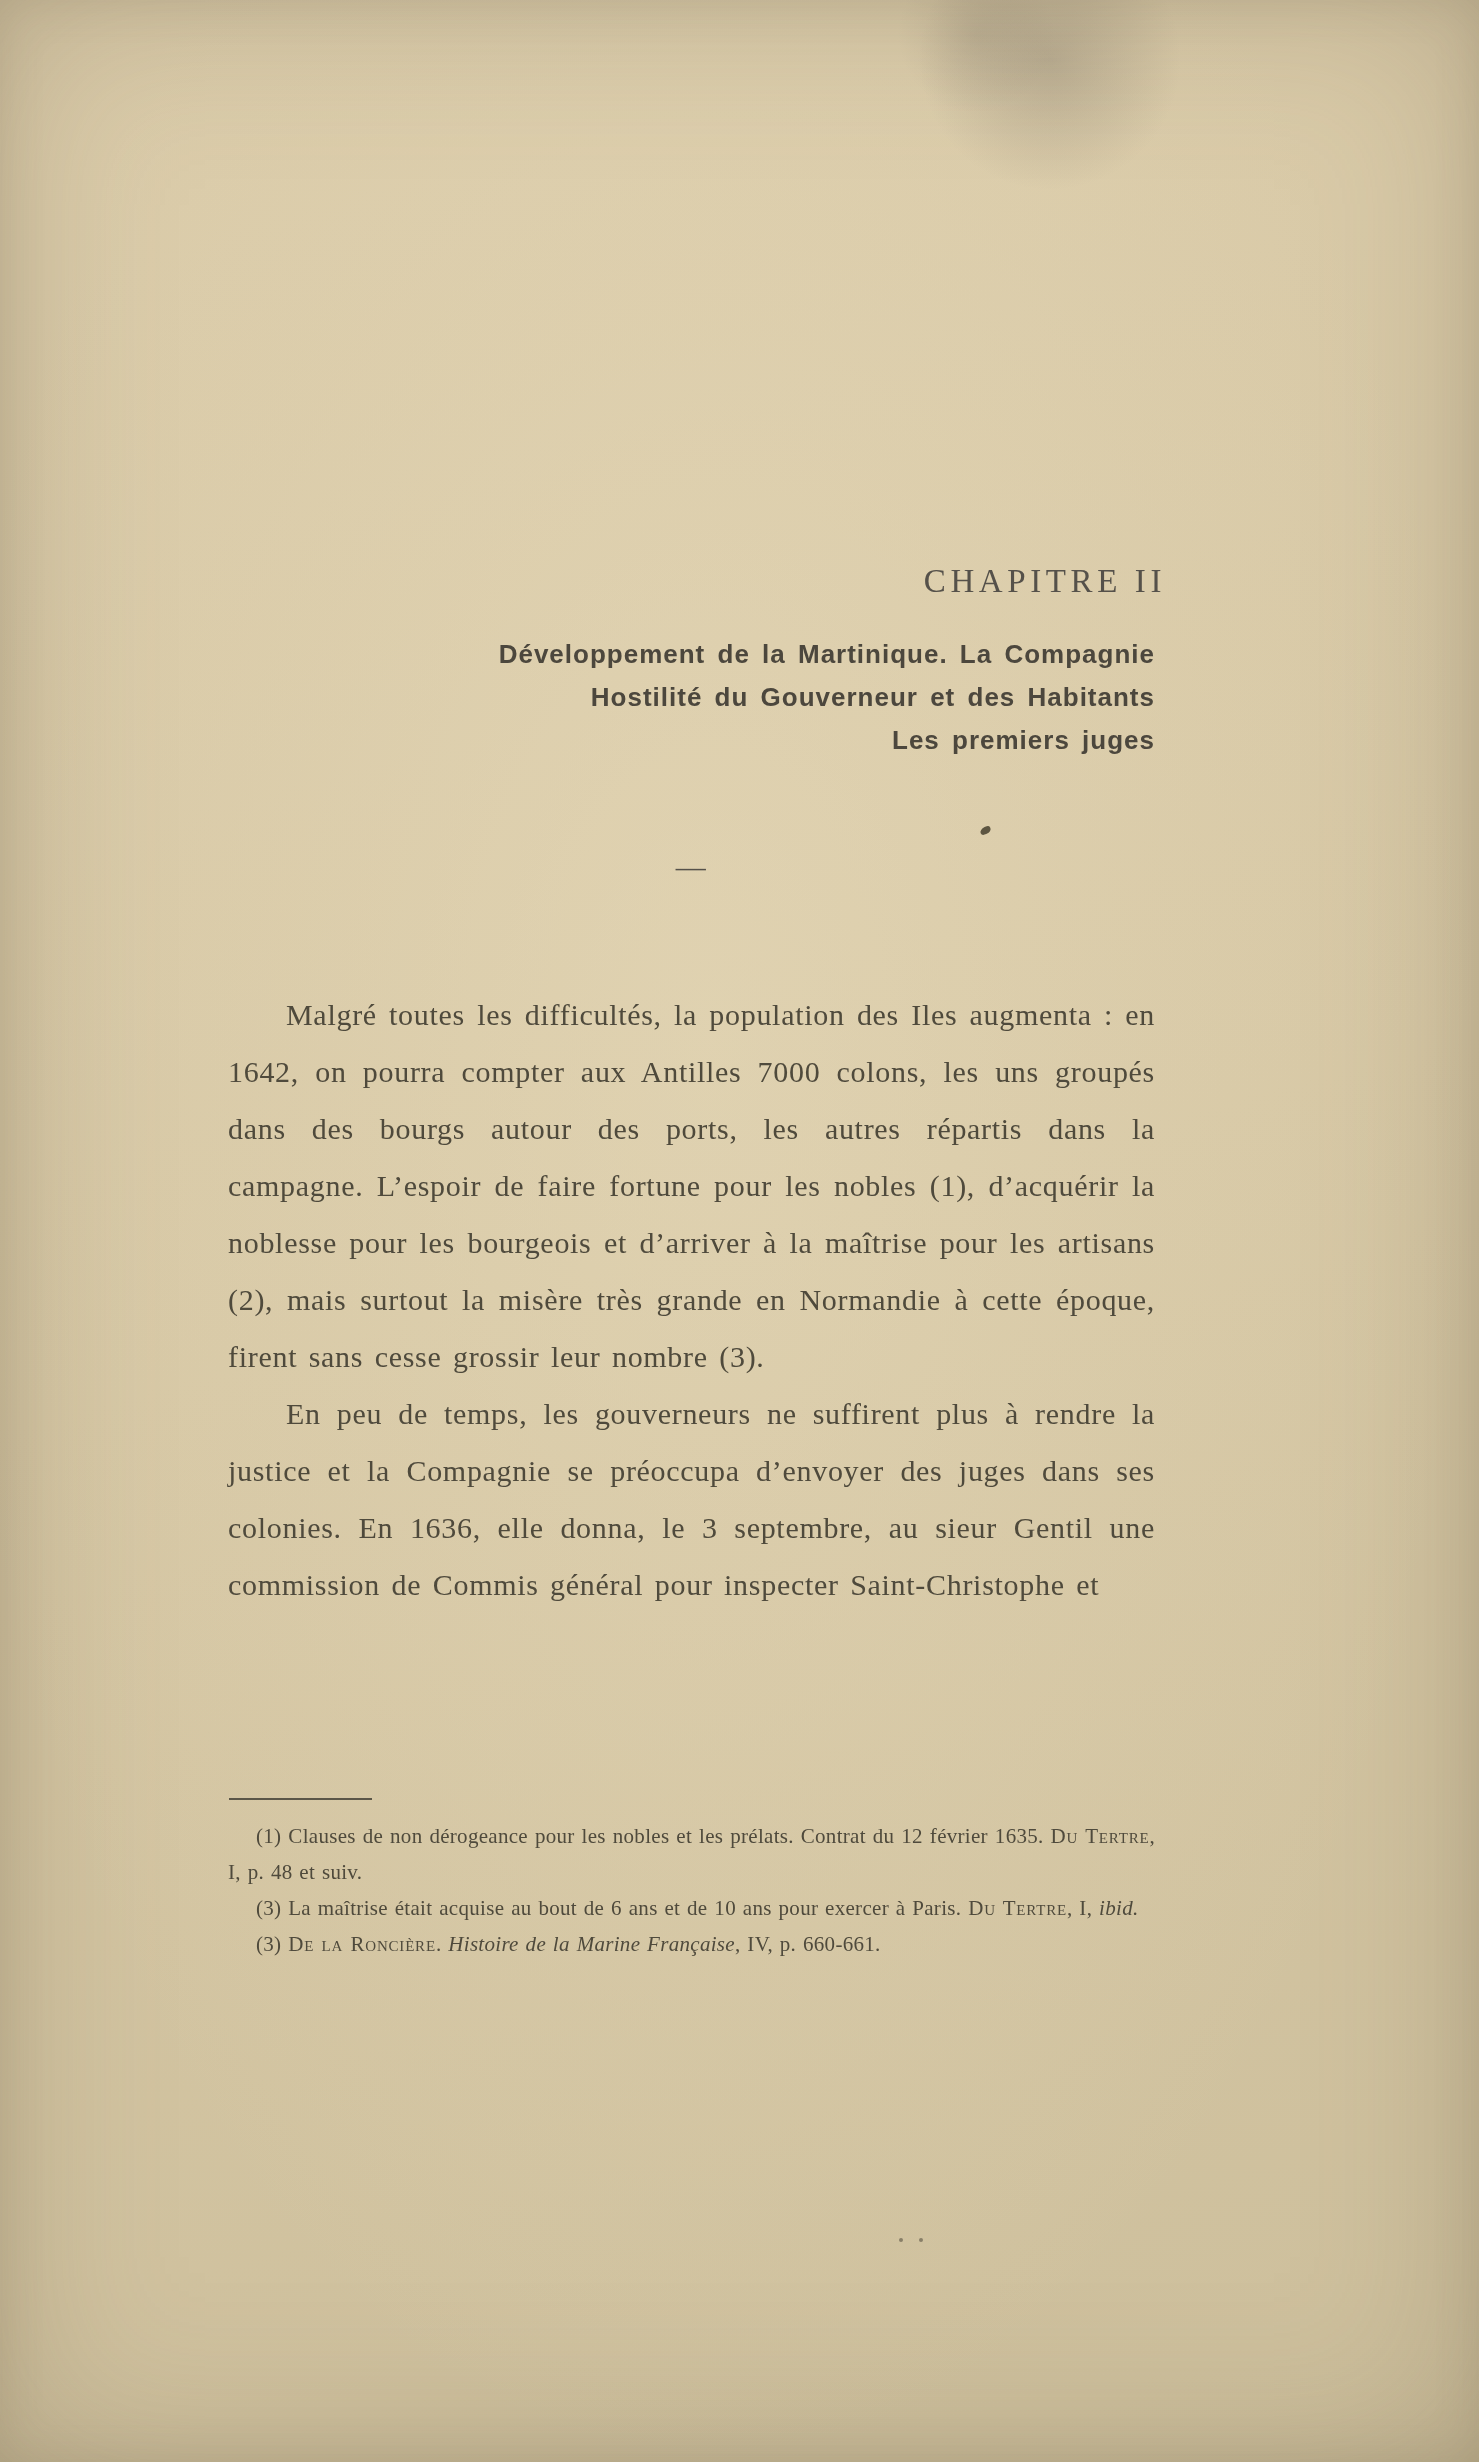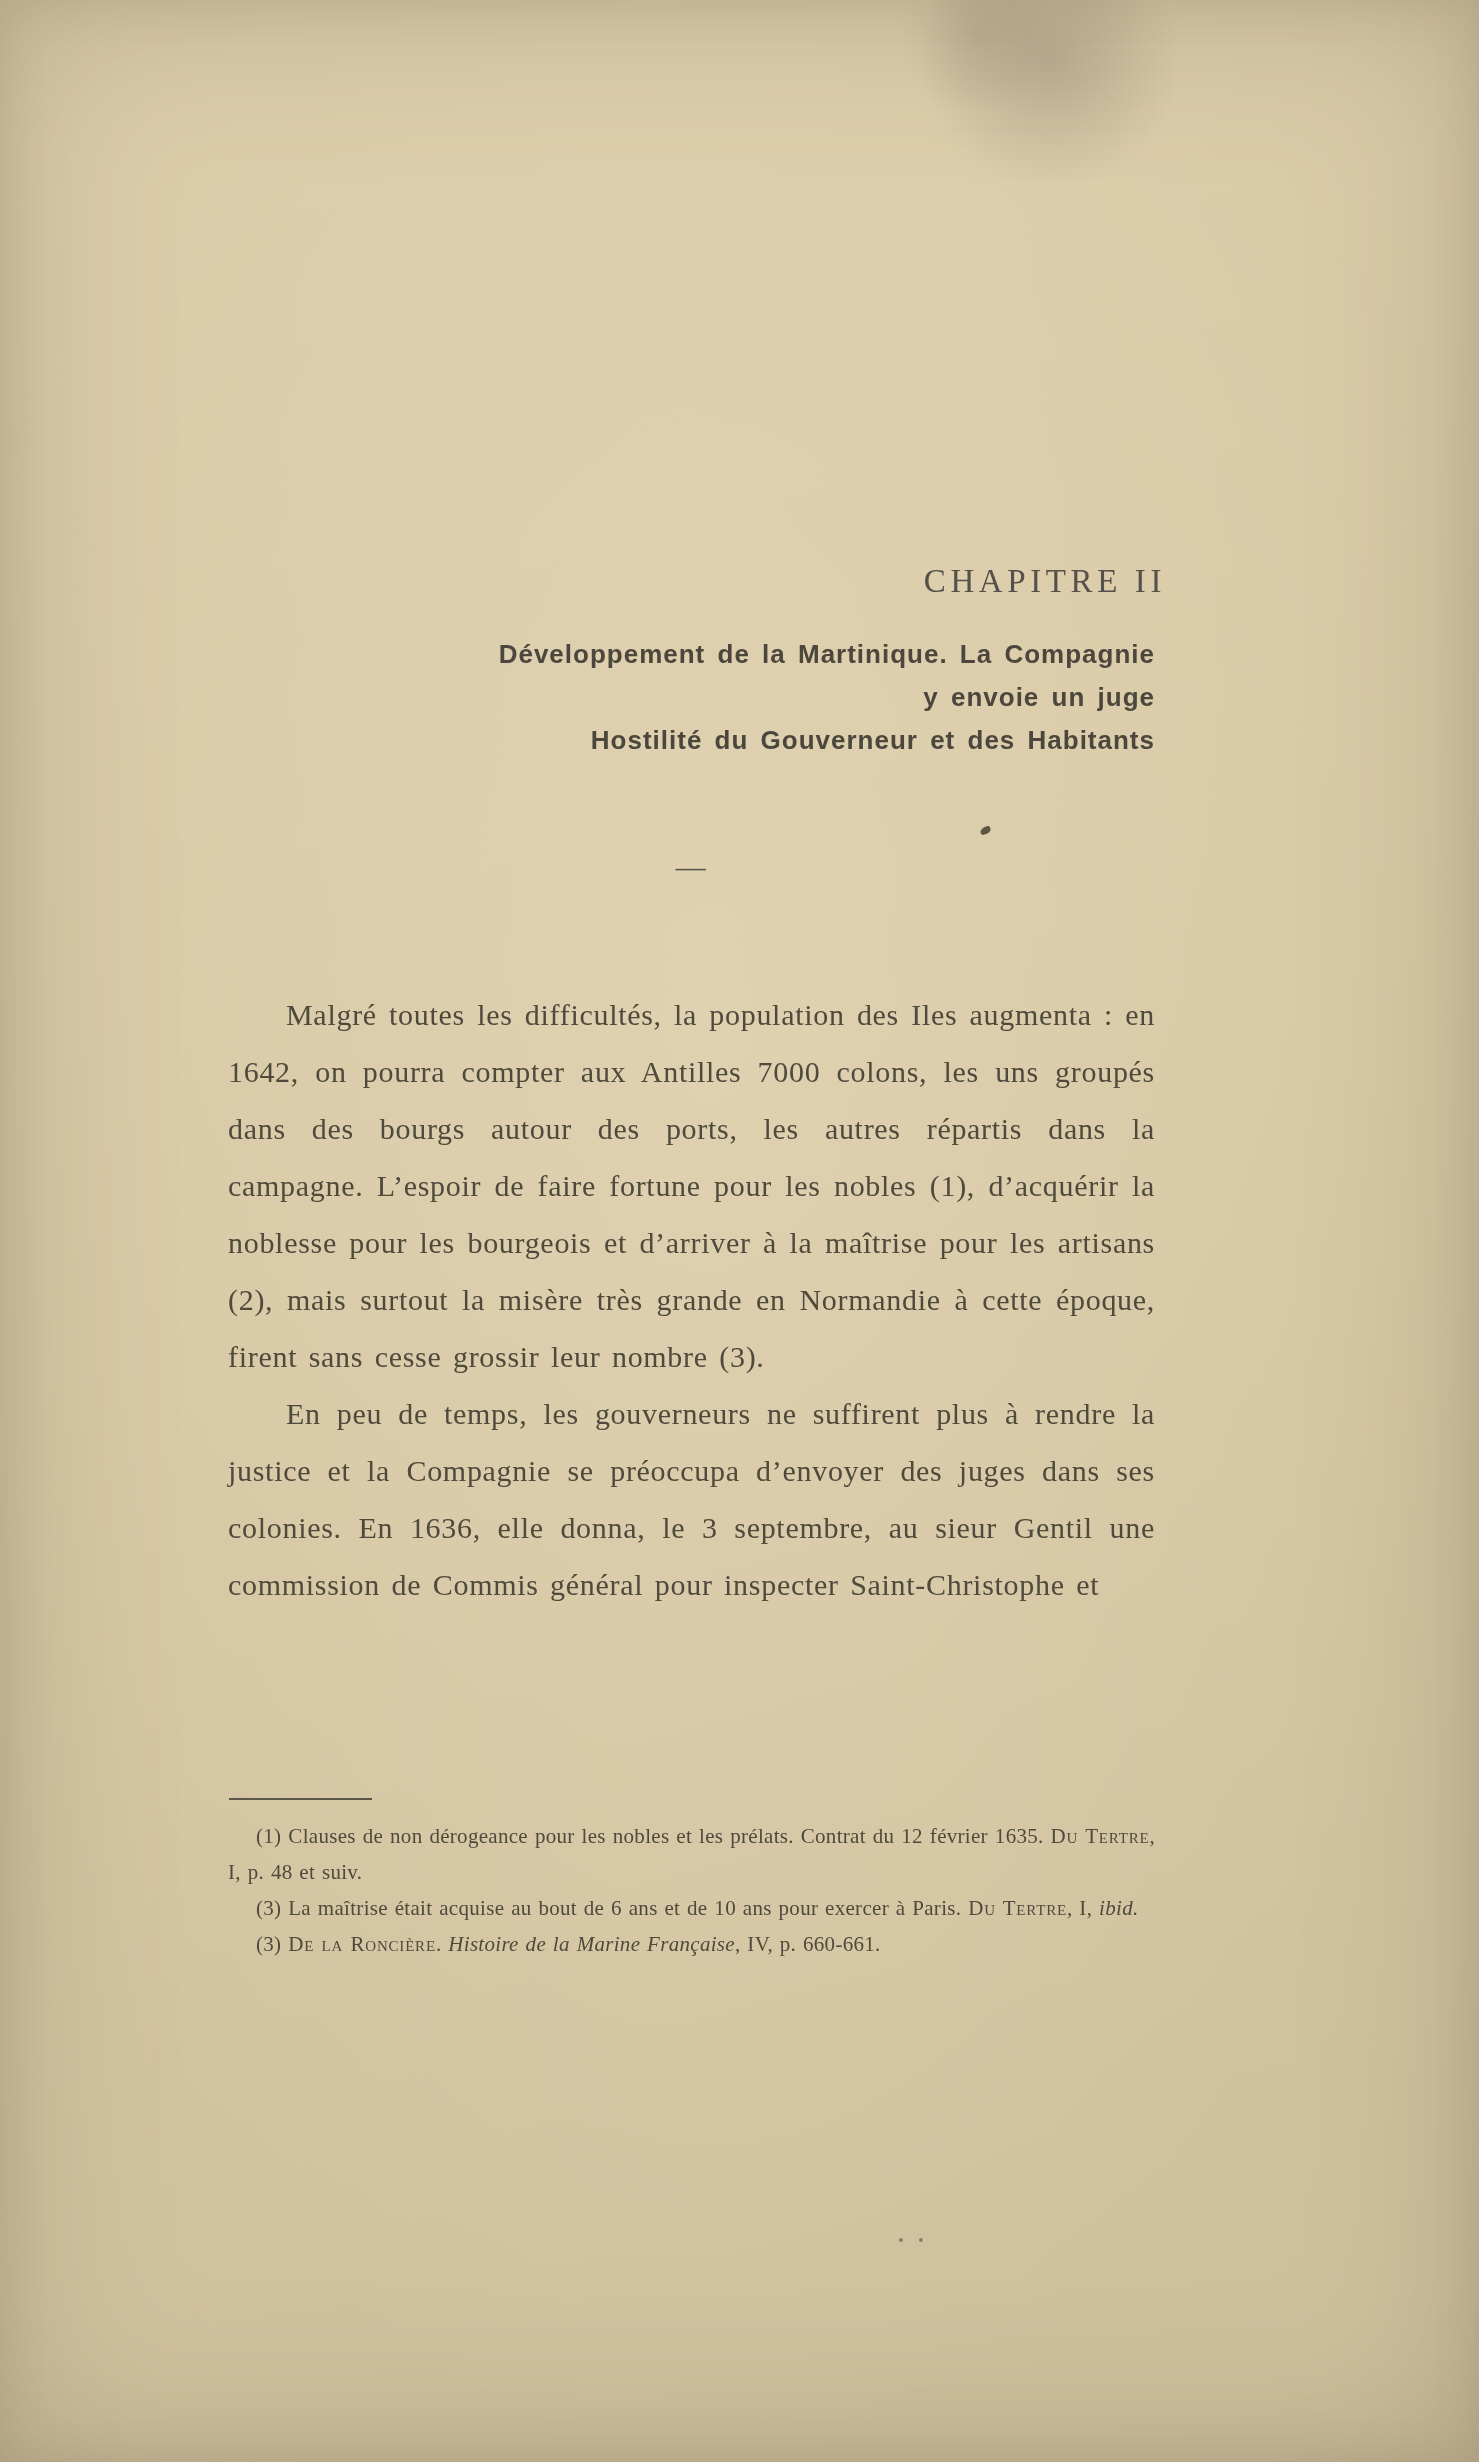--- a/index.html
+++ b/index.html
@@ -69,22 +69,22 @@
 </head>
 <body>
 
 <div class="page">
   <div class="content">
 
     <h1 class="chapter">CHAPITRE II</h1>
 
     <div class="subtitle">
         <div>Développement de la Martinique. La Compagnie</div>
-        <div>y envoie un juge</div>
         <div>Hostilité du Gouverneur et des Habitants</div>
+        <div>Les premiers juges</div>
       </div>
 
     <div class="separator">—</div>
 
     <div class="body-text">
         <p>Malgré toutes les difficultés, la population des Iles augmenta&nbsp;: en 1642, on pourra compter aux Antilles 7000 colons, les uns groupés dans des bourgs autour des ports, les autres répartis dans la campagne. L’espoir de faire fortune pour les nobles (1), d’acquérir la noblesse pour les bourgeois et d’arriver à la maîtrise pour les artisans (2), mais surtout la misère très grande en Normandie à cette époque, firent sans cesse grossir leur nombre (3).</p>
         <p>En peu de temps, les gouverneurs ne suffirent plus à rendre la justice et la Compagnie se préoccupa d’envoyer des juges dans ses colonies. En 1636, elle donna, le 3 septembre, au sieur Gentil une commission de Commis général pour inspecter Saint-Christophe et</p>
       </div>
 
     <div class="footnote-rule"></div>

